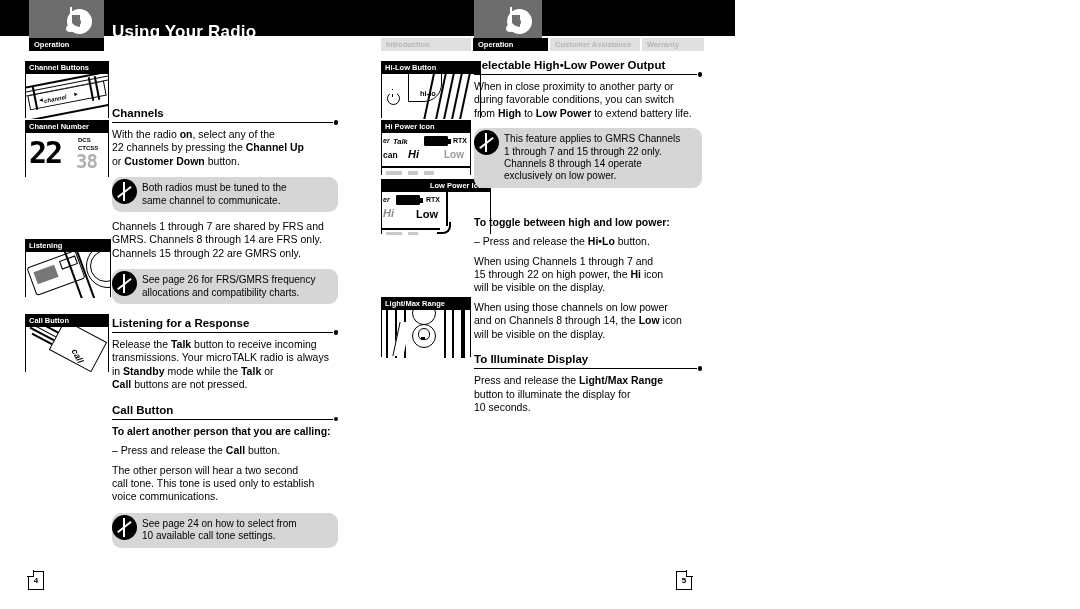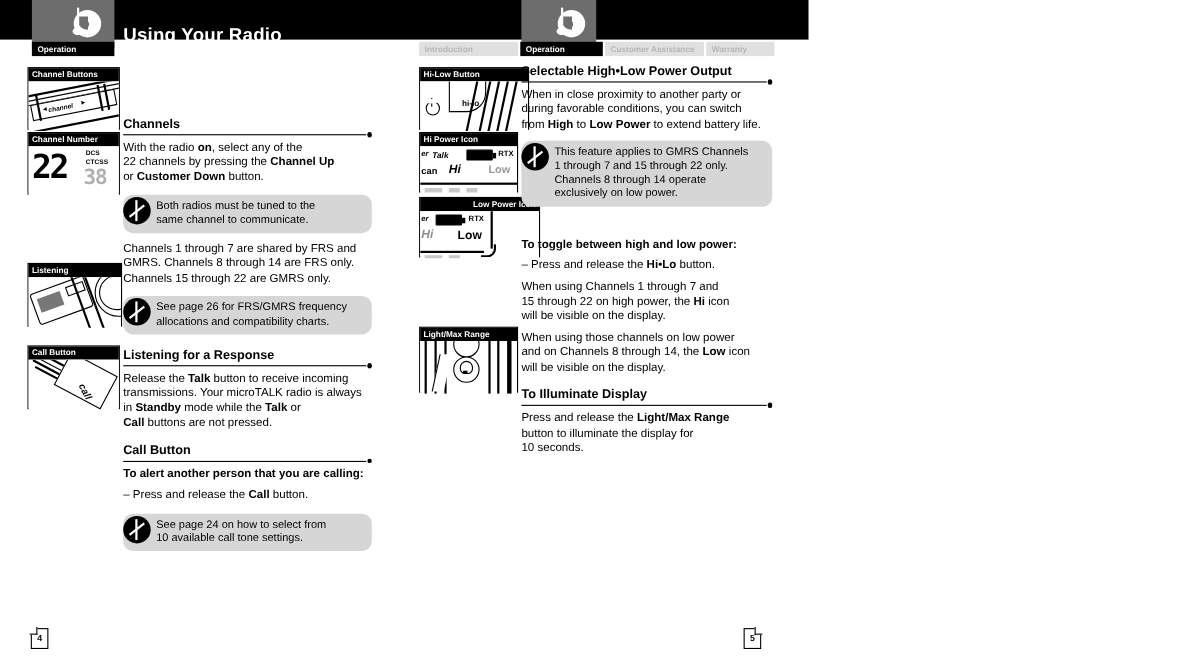--- a/index.html
+++ b/index.html
@@ -200,20 +200,21 @@
   </div>
 
   <div style="margin-top:11px;">
     <div class="h2">Call Button</div>
     <div class="rule">
         <div class="ln"></div>
         <div class="dt"></div>
       </div>
     <p class="p sub" style="margin-top:1px;">To alert another person that you are calling:</p>
     <p class="p" style="margin-top:6px;">– Press and release the <b>Call</b> button.</p>
+    <p class="p" style="margin-top:6px;">The other person will hear a two second<br>call tone. This tone is used only to establish<br>voice communications.</p>
     <div class="callout" style="margin-top:9px;">
       <div class="cicon">
           <i class="v"></i>
           <i class="d"></i>
         </div>
       <div class="bub" style="width:196px;">See page 24 on how to select from<br>10 available call tone settings.</div>
     </div>
   </div>
 </div>
 

